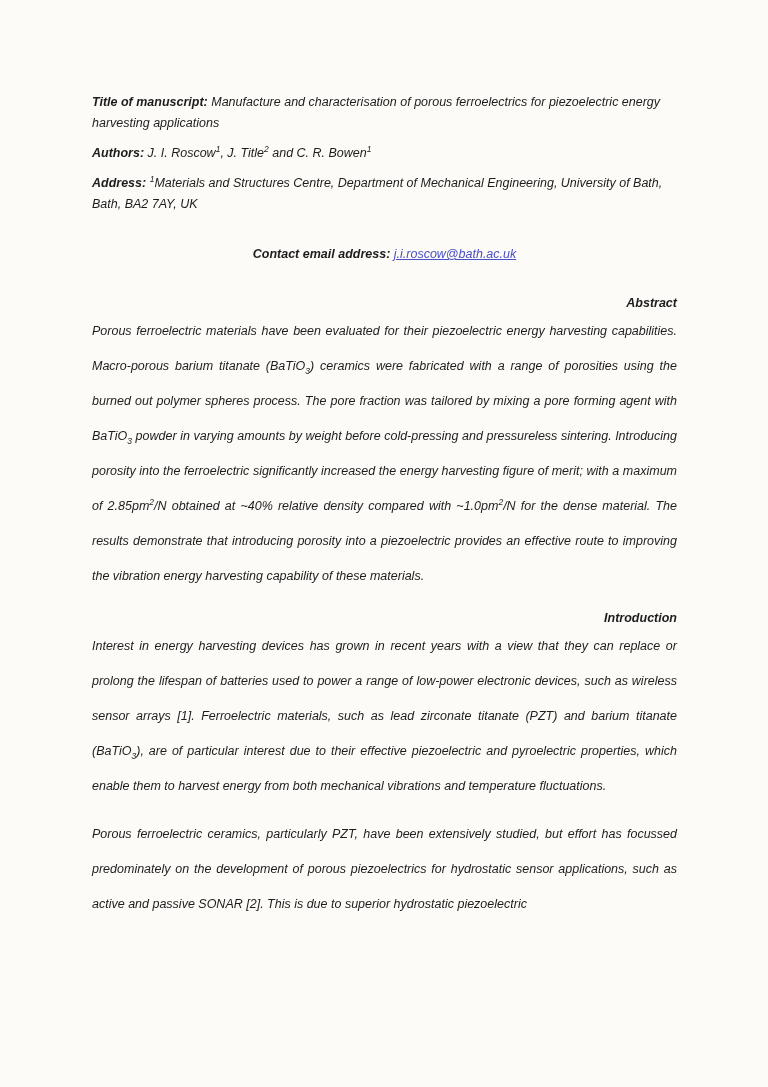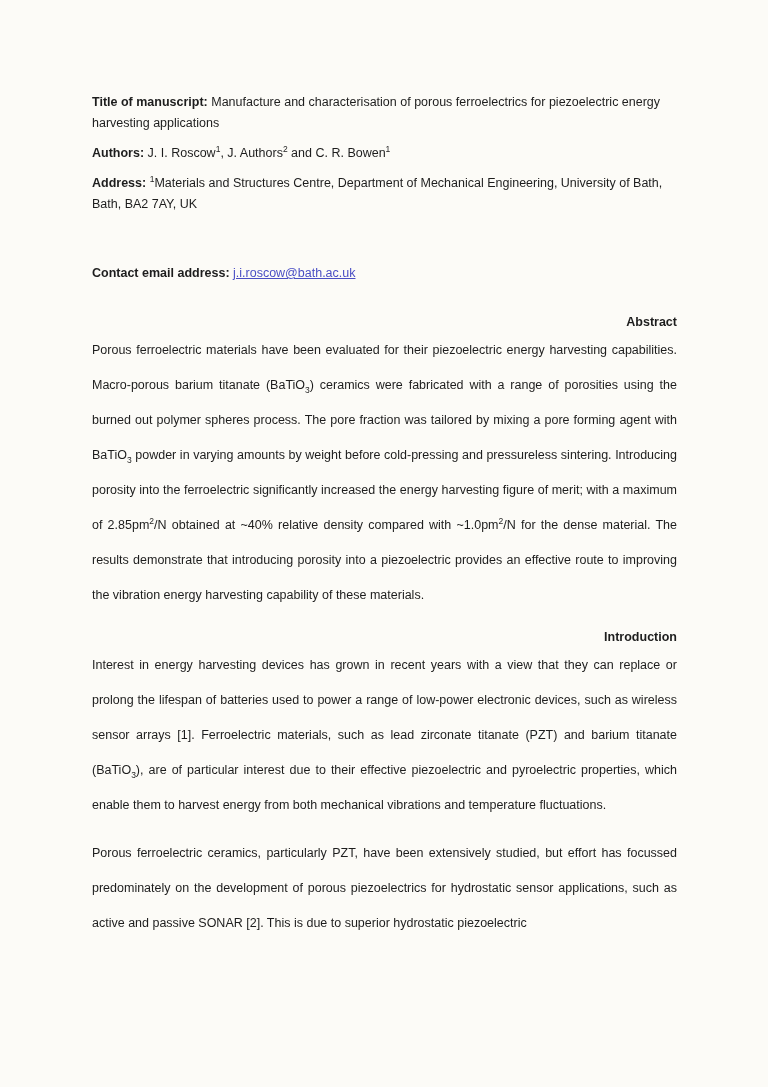--- a/index.html
+++ b/index.html
@@ -7,35 +7,36 @@
   body {
     width: 768px; height: 1087px;
     background: #fcfbf7;
     overflow: hidden;
     font-family: "Liberation Sans", sans-serif;
   }
   .page {
     position: relative;
     width: 708px; height: 1087px;
     color: #1d1d1d;
+    font-style: italic;
   }
   .content {
     position: absolute;
     left: 92px; top: 92px;
     width: 585px;
   }
   p { margin: 0; }
   
   .hp {
     font-size: 12.5px;
     line-height: 21px;
     margin-bottom: 9px;
   }
   .b { font-weight: bold; }
-  .contact { margin-top: 48px; }
+  .contact { margin-top: 29px; text-align: center; }
   
   .hd {
     font-size: 12.5px;
     font-weight: bold;
     line-height: 22px;
     margin: 0;
     text-align: right;
   }
   .hd-abstract { margin-top: 27px; }
   .hd-intro { margin-top: 12px; }
@@ -55,21 +56,21 @@
   }
 </style>
 </head>
 <body style="background: rgb(252, 251, 247);">
 
 <div class="page" style="color: rgb(29, 29, 29);">
   <div class="content">
 
     <p class="hp"><span class="b">Title of manuscript: </span><span>Manufacture and characterisation of porous ferroelectrics for piezoelectric energy harvesting applications</span></p>
 
-    <p class="hp"><span class="b">Authors: </span><span>J. I. Roscow</span><sup>1</sup><span>, J. Authors</span><sup>2</sup><span> and C. R. Bowen</span><sup>1</sup></p>
+    <p class="hp"><span class="b">Authors: </span><span>J. I. Roscow</span><sup>1</sup><span>, J. Title</span><sup>2</sup><span> and C. R. Bowen</span><sup>1</sup></p>
 
     <p class="hp"><span class="b">Address: </span><sup>1</sup><span>Materials and Structures Centre, Department of Mechanical Engineering, University of Bath, Bath, BA2 7AY, UK</span></p>
 
 
     <p class="hp contact"><span class="b">Contact email address: </span><a class="link" href="#">j.i.roscow@bath.ac.uk</a></p>
 
     <h2 class="hd hd-abstract">Abstract</h2>
 
     <p class="bp"><span>Porous ferroelectric materials have been evaluated for their piezoelectric energy harvesting capabilities. Macro-porous barium titanate (BaTiO</span><sub>3</sub><span>) ceramics were fabricated with a range of porosities using the burned out polymer spheres process. The pore fraction was tailored by mixing a pore forming agent with BaTiO</span><sub>3</sub><span> powder in varying amounts by weight before cold-pressing and pressureless sintering. Introducing porosity into the ferroelectric significantly increased the energy harvesting figure of merit; with a maximum of 2.85pm</span><sup>2</sup><span>/N obtained at ~40% relative density compared with ~1.0pm</span><sup>2</sup><span>/N for the dense material. The results demonstrate that introducing porosity into a piezoelectric provides an effective route to improving the vibration energy harvesting capability of these materials.</span></p>
 

